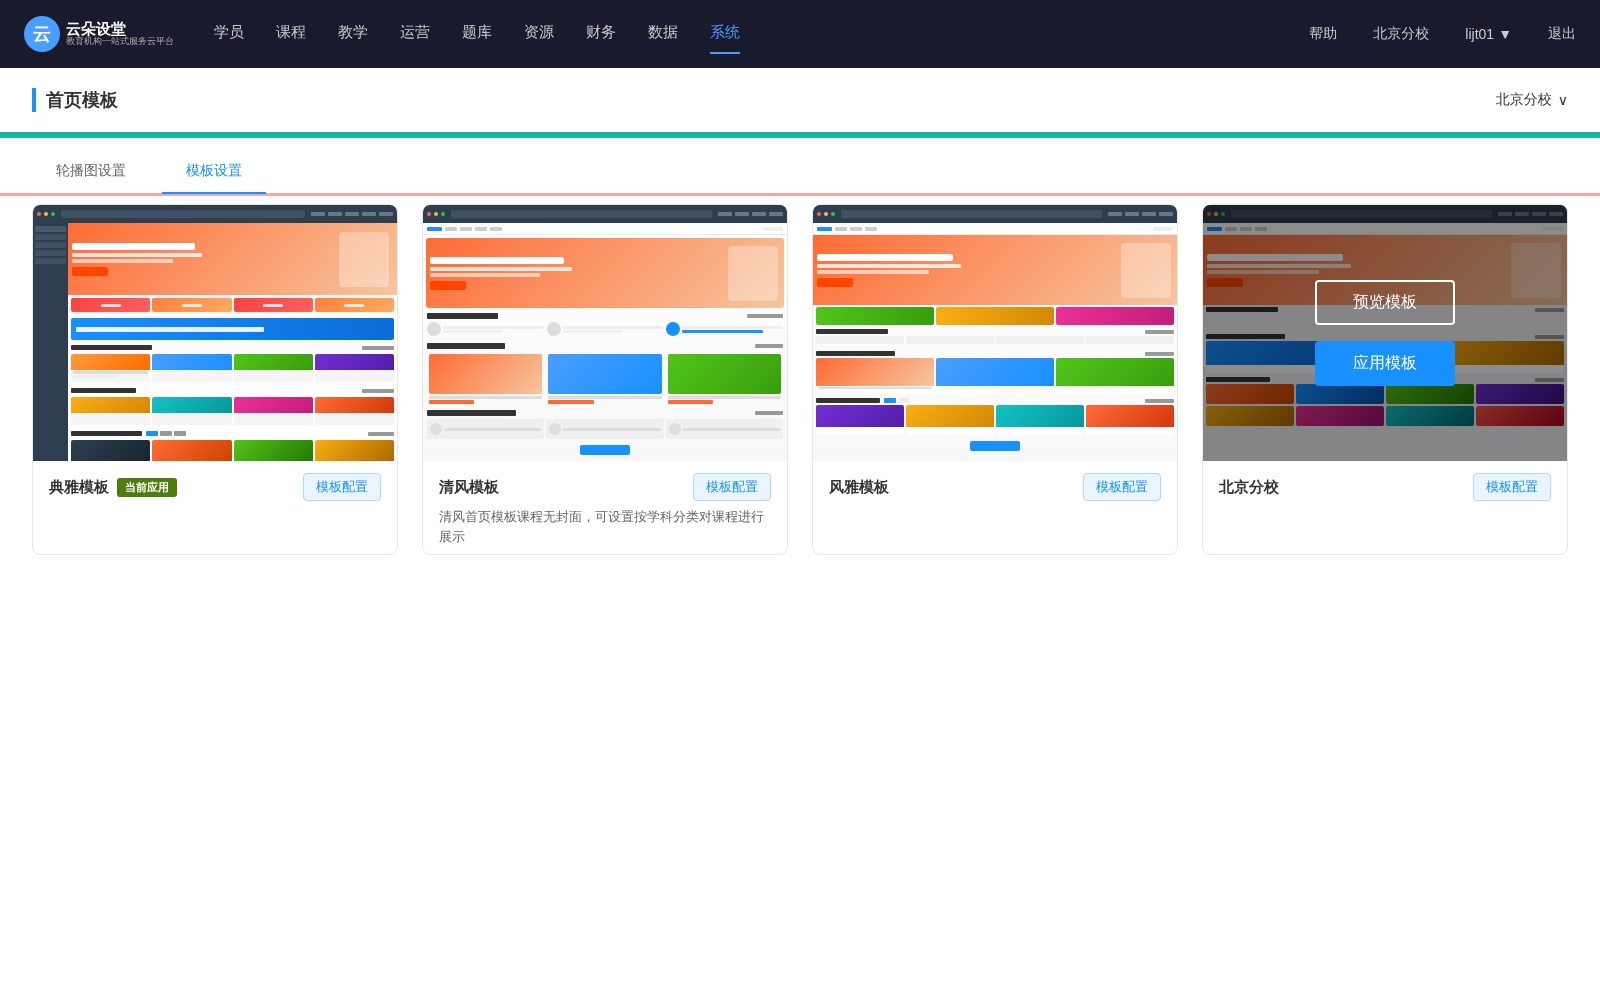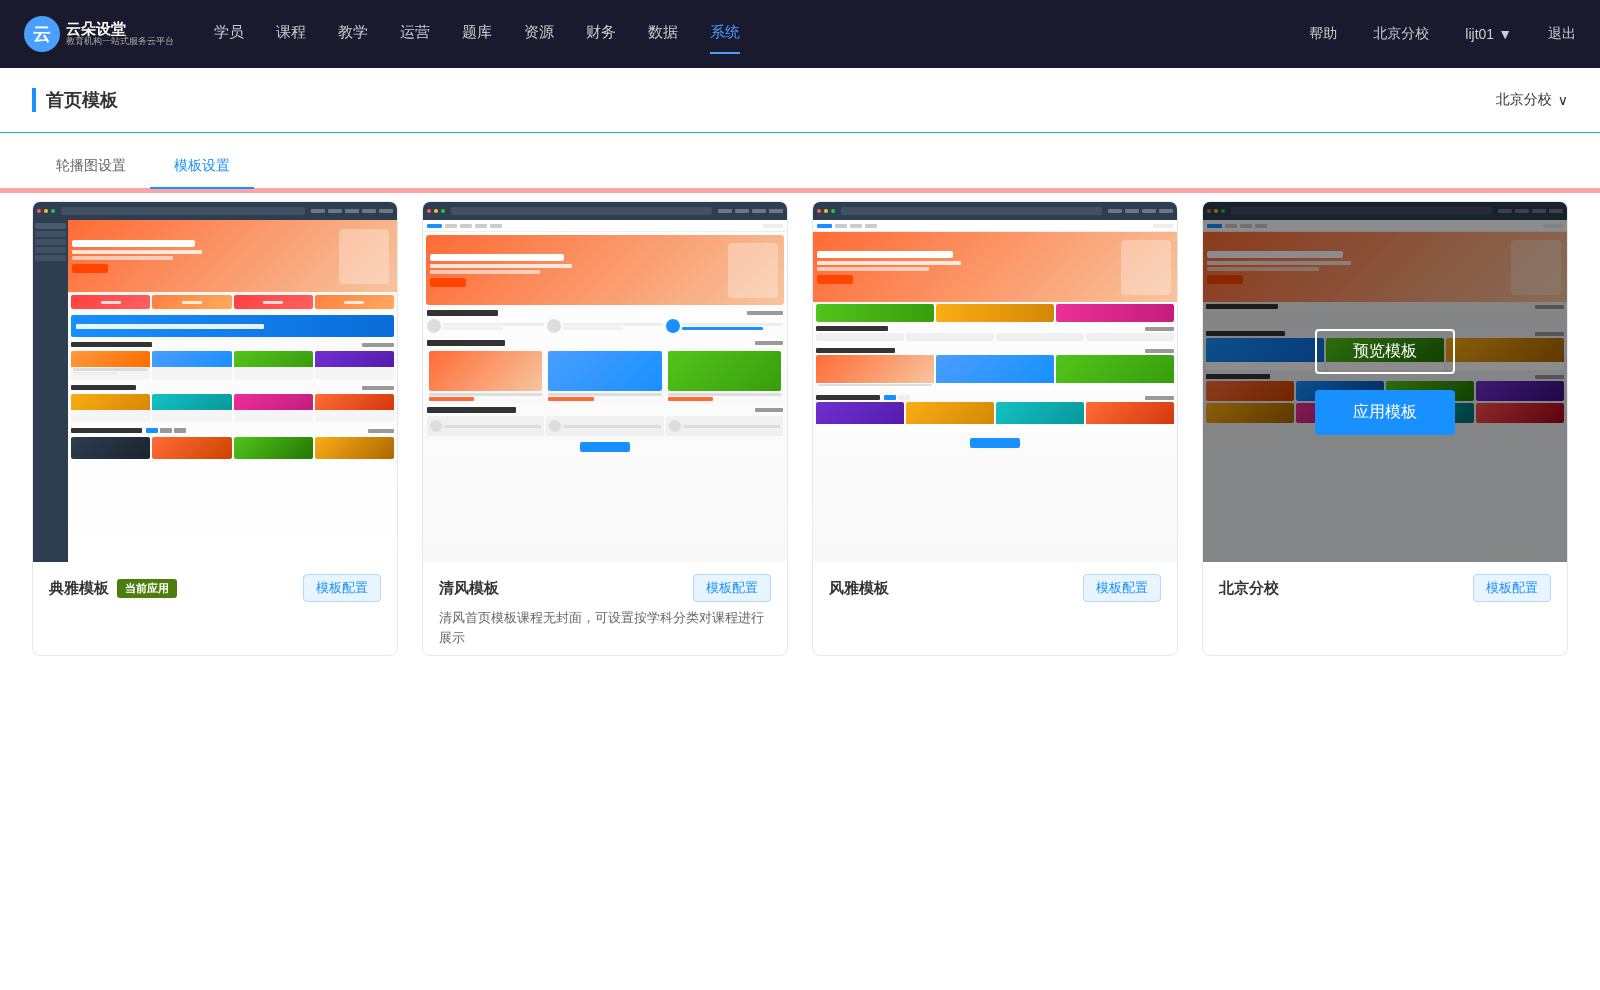--- a/index.html
+++ b/index.html
@@ -79,21 +79,21 @@
       min-height: 922px;
       padding: 0;
     }
 
     
     .page-header {
       padding: 20px 32px 0;
       display: flex;
       align-items: center;
       justify-content: space-between;
-      border-bottom: 1px solid #14b8a6;
+      border-bottom: 6px solid #14b8a6;
       padding-bottom: 0;
     }
     .page-title {
       font-size: 18px;
       font-weight: bold;
       color: #333;
       border-left: 4px solid #1890ff;
       padding-left: 10px;
       margin-bottom: 20px;
     }
@@ -104,22 +104,22 @@
       color: #333;
       font-size: 14px;
       cursor: pointer;
       margin-bottom: 20px;
     }
 
     
     .tabs-bar {
       padding: 0 32px;
       display: flex;
-      gap: 0;
-      border-bottom: 5px solid #fca5a5;
+      gap: 12px;
+      border-bottom: 3px solid #fca5a5;
       margin-top: 12px;
     }
     .tab {
       padding: 12px 24px;
       cursor: pointer;
       font-size: 14px;
       color: #666;
       border-bottom: 2px solid transparent;
       margin-bottom: -1px;
     }
@@ -150,21 +150,21 @@
       border-radius: 8px;
       overflow: hidden;
       position: relative;
     }
     .template-card.hovered {
       border: 1px solid #e8e8e8;
     }
 
     .template-preview {
       width: 100%;
-      height: 360px;
+      height: 256px;
       overflow: hidden;
       position: relative;
       background: #f0f2f5;
     }
 
     
     .tpl-dianyan {
       background: linear-gradient(180deg, #f8f8f8 0%, #fff 100%);
     }
     .tpl-qingfeng {

